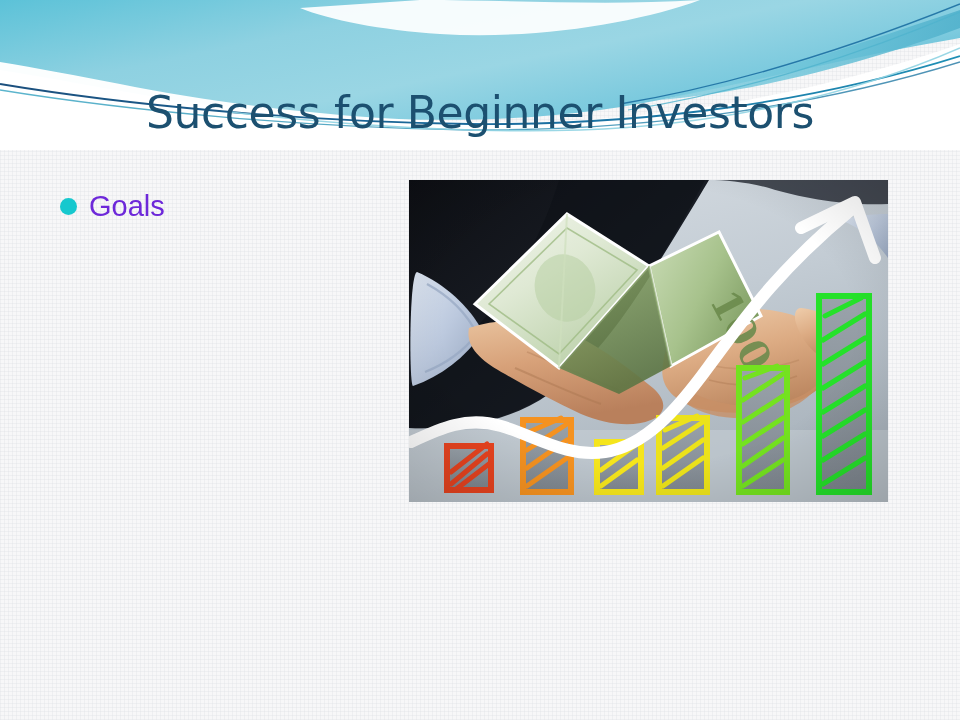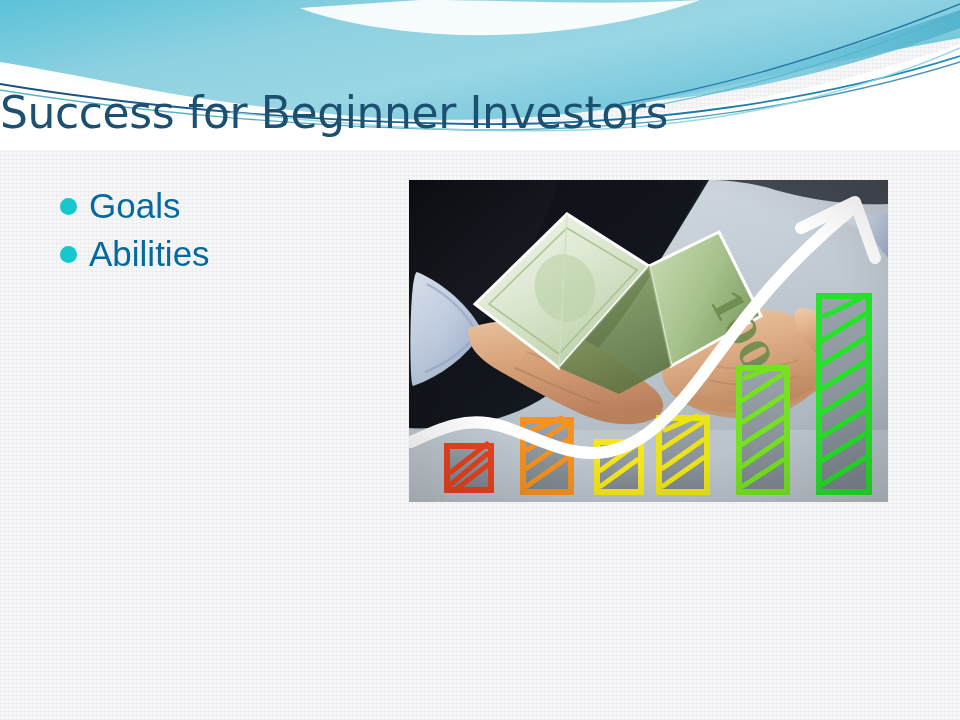--- a/index.html
+++ b/index.html
@@ -44,21 +44,21 @@
     width: 960px;
     height: 150px;
   }
 
   
   #title {
     position: absolute;
     left: 0;
     top: 86px;
     width: 960px;
-    text-align: left;
+    text-align: center;
     font-family: "DejaVu Sans", sans-serif;
     font-size: 44px;
     font-weight: 400;
     letter-spacing: -0.4px;
     line-height: 54px;
     color: #1c5070;
     white-space: nowrap;
   }
 
   
@@ -79,23 +79,23 @@
   .bullet-dot {
     flex: 0 0 auto;
     width: 17px;
     height: 17px;
     border-radius: 50%;
     background: #16c8ce;
     margin-right: 12px;
   }
   .bullet-label {
     font-family: "Liberation Sans", sans-serif;
-    font-size: 35px;
+    font-size: 29px;
     line-height: 34px;
-    color: #0369a1;
+    color: #6d28d9;
     white-space: nowrap;
   }
 
   
   #photo-frame {
     position: absolute;
     left: 409px;
     top: 180px;
     width: 479px;
     height: 322px;
@@ -152,24 +152,20 @@
     <path d="M628,110 C748,91 866,52 960,12" fill="none" stroke="#4fb3cd" stroke-width="1.2" opacity=".8"></path>
   </svg>
 
   <div id="title">Success for Beginner Investors</div>
 
   <ul id="bullet-list">
     <li class="bullet-row">
       <span class="bullet-dot"></span>
       <span class="bullet-label">Goals</span>
     </li>
-    <li class="bullet-row">
-      <span class="bullet-dot"></span>
-      <span class="bullet-label">Abilities</span>
-    </li>
   </ul>
 
   <div id="photo-frame">
     <svg id="photo-svg" width="479" height="322" viewBox="0 0 479 322" xmlns="http://www.w3.org/2000/svg">
       <defs>
         <linearGradient id="tableGrad" x1="0" y1="0" x2="0.4" y2="1">
           <stop offset="0" stop-color="#d7dde3"></stop>
           <stop offset="0.5" stop-color="#c3ccd4"></stop>
           <stop offset="1" stop-color="#aab4bd"></stop>
         </linearGradient>

